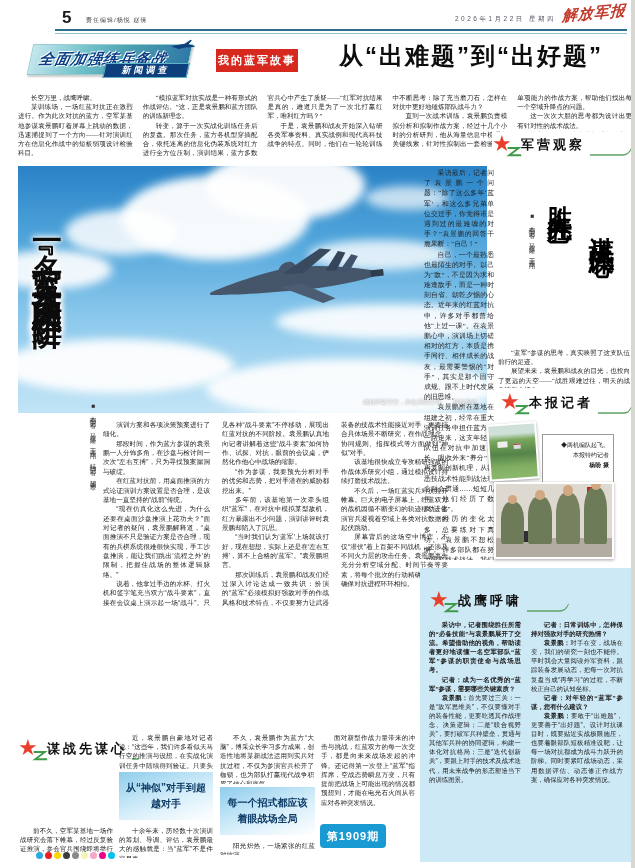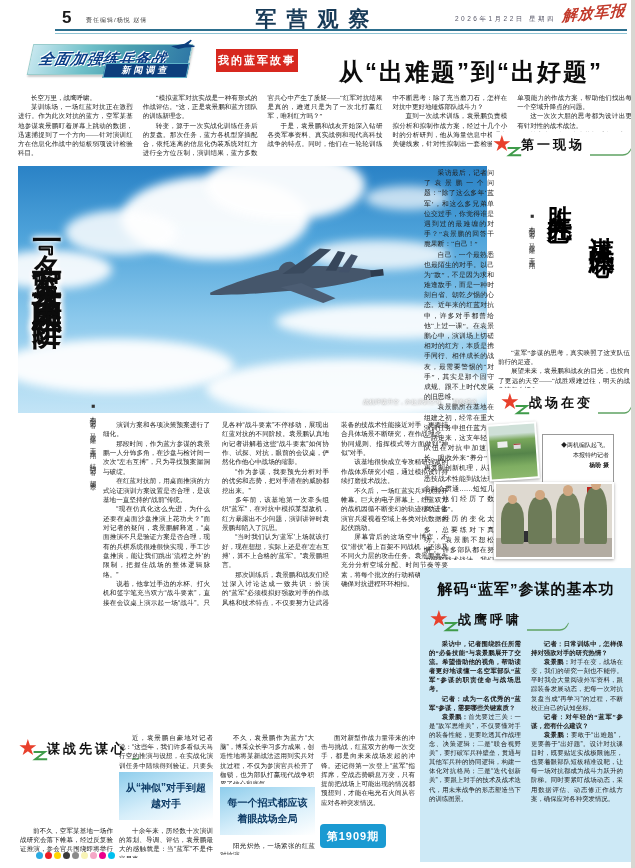--- a/index.html
+++ b/index.html
@@ -25,21 +25,21 @@
                   letter-spacing:1px; text-shadow:1px 1px 0 #fff,-1px -1px 0 #fff; white-space:nowrap; }
   .banner-jet { position:absolute; right:-4px; top:-8px; width:26px; height:16px; }
   .banner-badge { position:absolute; left:104px; top:63px; width:84px; height:15px; transform:skewX(-12deg);
                   background:#0d3f7d; color:#fff; font-size:9px; font-weight:bold; letter-spacing:3px;
                   display:flex; align-items:center; justify-content:center; border:1px solid #5fb3c9; }
   .series-tag { position:absolute; left:216px; top:49px; width:82px; height:23px; background:#d7281f; color:#fff;
                 font-size:11px; font-weight:bold; letter-spacing:2px; display:flex; align-items:center; justify-content:center; }
 
   
   .lead-headline { position:absolute; left:310px; top:40px; width:322px; text-align:center; font-size:24px;
-                   font-weight:900; color:#0d0d0d; letter-spacing:2px; white-space:nowrap;margin-top:16px; }
+                   font-weight:900; color:#0d0d0d; letter-spacing:2px; white-space:nowrap; }
   .lead-byline { position:absolute; left:310px; top:74px; width:322px; text-align:center; font-size:7.5px; color:#333; }
 
   
   .tx { font-size:6.5px; line-height:1.42; color:#222; text-align:justify; }
   .tx p { text-indent:2em; }
   .kai { font-family:"Liberation Serif", serif; }
   .cols5 { position:absolute; left:18px; top:93px; width:614px; height:70px; column-count:5; column-gap:10px; overflow:hidden; }
   .cols3 { position:absolute; left:103px; top:420px; width:345px; height:312px; column-count:3; column-gap:12px; overflow:hidden; font-size:6.6px; }
 
   
@@ -105,21 +105,20 @@
   .dlg-q { font-weight:bold; font-family:"Liberation Serif", serif; }
   .dlg-a b { font-weight:900; }
 </style>
 </head>
 <body>
 
 <div id="paper">
 
   <div class="pg-num">5</div>
   <div class="editors">责任编辑/杨悦 赵倩</div>
-  <div class="sec-title">军营观察</div>
   <div class="date-line">2026年1月22日 星期四</div>
   <div class="masthead">解放军报</div>
   <div class="rule1"></div>
   <div class="rule2"></div>
 
   <div class="banner">
     <div class="banner-title">全面加强练兵备战</div>
     <svg class="banner-jet" viewBox="0 0 40 20">
         <path d="M2,12 L22,8 L30,2 L32,3 L28,9 L38,11 L38,13 L24,14 L14,16 Z" fill="#0d3f7d"></path>
       </svg>
@@ -140,21 +139,21 @@
     <p>核心中明白，未来战场瞬息万变，唯有持续提升“出题”能力，才能让部队在一道道难题的磨砺下精进胜战之道。</p>
   </div>
 
   <div class="sec-header" style="left:492px; top:132px; width:140px;">
     <span class="star-wrap">
       <span class="star">★</span>
       <svg viewBox="0 0 20 14">
           <path d="M2,2 L16,2 L4,11 L19,11" stroke="#3f9b4a" stroke-width="2.4" fill="none"></path>
         </svg>
     </span>
-    <span class="sec-label">第一现场</span>
+    <span class="sec-label">军营观察</span>
     <svg class="swoosh" viewBox="0 0 100 12" preserveAspectRatio="none">
         <path d="M0,9 L78,9 Q92,9 99,2" stroke="#5fa263" stroke-width="1.6" fill="none"></path>
       </svg>
   </div>
 
   <div class="photo">
     <div class="cl" style="left:22%;top:4%;width:40%;height:34%;"></div>
     <div class="cl" style="left:40%;top:-6%;width:34%;height:28%;"></div>
     <div class="cl" style="left:10%;top:18%;width:24%;height:18%;opacity:.85;"></div>
     <div class="cl" style="left:-6%;top:34%;width:26%;height:16%;opacity:.9;"></div>
@@ -194,21 +193,21 @@
 
   </div>
 
   <div class="sec-header" style="left:500px; top:390px; width:132px;">
     <span class="star-wrap">
       <span class="star">★</span>
       <svg viewBox="0 0 20 14">
           <path d="M2,2 L16,2 L4,11 L19,11" stroke="#3f9b4a" stroke-width="2.4" fill="none"></path>
         </svg>
     </span>
-    <span class="sec-label">战场在变</span>
+    <span class="sec-label">本报记者</span>
     <svg class="swoosh" viewBox="0 0 100 12" preserveAspectRatio="none">
         <path d="M0,9 L78,9 Q92,9 99,2" stroke="#5fa263" stroke-width="1.6" fill="none"></path>
       </svg>
   </div>
 
   <div class="pasted ph1">
     <div class="img">
       <div class="b1"></div>
       <div class="b2"></div>
     </div>
@@ -292,21 +291,20 @@
       <span class="reg-dot" style="background: rgb(59, 59, 59);"></span>
       <span class="reg-dot" style="background: rgb(138, 138, 138);"></span>
       <span class="reg-dot" style="background: rgb(247, 243, 181);"></span>
       <span class="reg-dot" style="background: rgb(245, 167, 198);"></span>
       <span class="reg-dot" style="background: rgb(236, 0, 140);"></span>
       <span class="reg-dot" style="background: rgb(0, 192, 240);"></span>
     </div>
   <div class="issue-tag">第1909期</div>
 
   <div class="dlg">
-    <div class="dlg-title">解码“蓝军”参谋的基本功</div>
     <div class="sec-header dlg-header" style="width:140px;">
       <span class="star-wrap">
         <span class="star">★</span>
         <svg viewBox="0 0 20 14">
             <path d="M2,2 L16,2 L4,11 L19,11" stroke="#3f9b4a" stroke-width="2.4" fill="none"></path>
           </svg>
       </span>
       <span class="sec-label">战鹰呼啸</span>
       <svg class="swoosh" viewBox="0 0 100 12" preserveAspectRatio="none">
           <path d="M0,9 L78,9 Q92,9 99,2" stroke="#5fa263" stroke-width="1.6" fill="none"></path>

